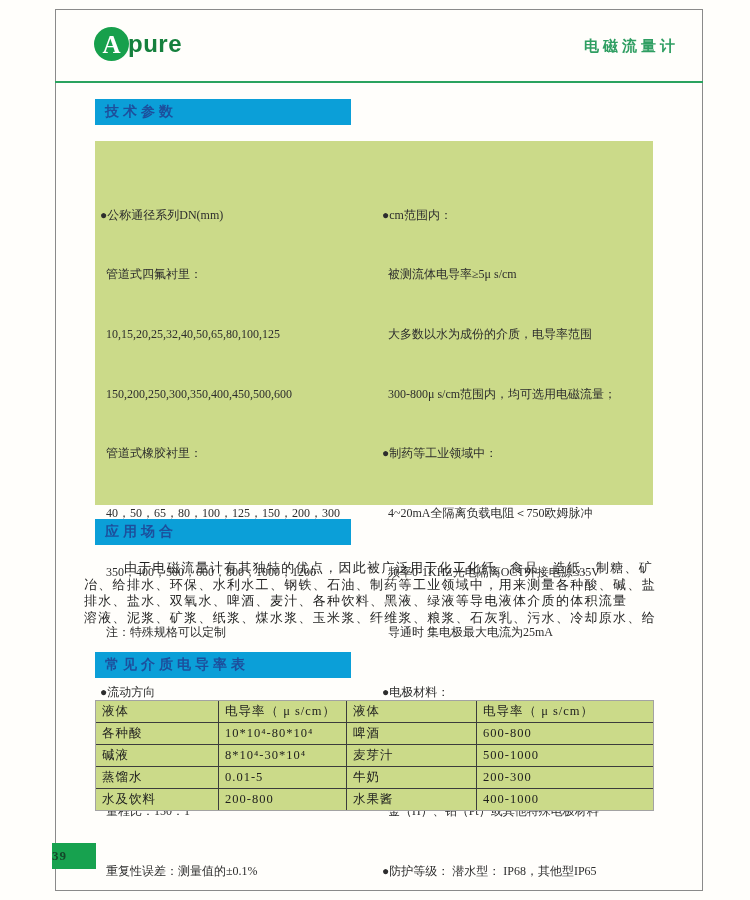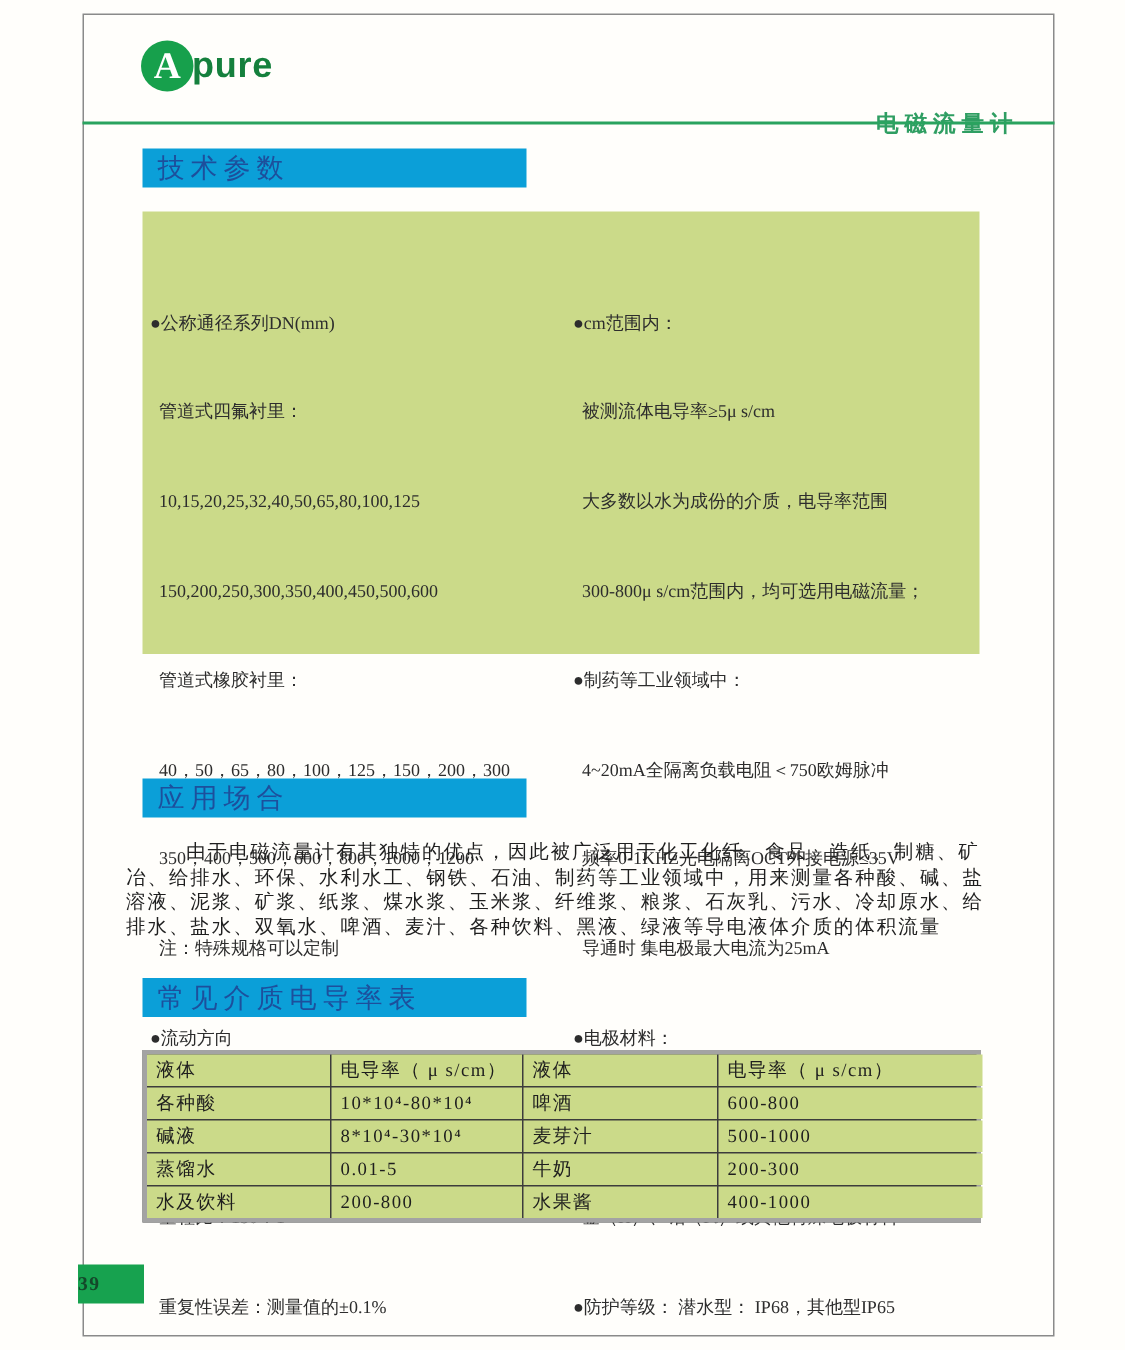--- a/index.html
+++ b/index.html
@@ -19,54 +19,54 @@
     width:35px; height:34px; border-radius:50%; background:#17a04c;
     color:#ffffff; display:flex; align-items:center; justify-content:center;
     font-family:"Liberation Serif",serif; font-weight:bold; font-size:25px; line-height:1;
   }
   .logo-text {
     font-family:"Liberation Sans","DejaVu Sans",sans-serif; font-weight:bold;
     font-size:24px; color:#15803d; margin-left:-1px; letter-spacing:0.5px;
   }
   .doc-title {
     position:absolute; left:584px; top:37px; color:#2f9e62;
-    font-size:15px; letter-spacing:4px; font-weight:bold;margin-top:36px;
+    font-size:15px; letter-spacing:4px; font-weight:bold;
   }
   .divider { position:absolute; left:55px; top:81px; width:648px; height:2px; background:#2aa35f; }
   
   .banner {
     position:absolute; left:95px; width:256px; height:26px;
-    background:#0b9fd8; color:#1d4f9c; font-size:18px; font-weight:normal;
+    background:#0b9fd8; color:#1d4f9c; font-size:14px; font-weight:bold;
     letter-spacing:4px; line-height:26px; padding-left:10px;
   }
   .banner-tech  { top:99px; }
   .banner-app   { top:519px; }
   .banner-table { top:652px; }
   
   .spec-panel {
-    position:absolute; left:95px; top:141px; width:558px; height:295px;
+    position:absolute; left:95px; top:141px; width:558px; height:364px;
     background:#cbda89;
   }
   .spec-col {
     position:absolute; top:7px; font-size:12px; line-height:14.9px;
     white-space:pre; color:#2d2d2d;
   }
   .spec-left  { left:5px;  width:280px; }
   .spec-right { left:287px; width:268px; }
   
   .para {
     position:absolute; left:84px; top:560px; width:624px;
     font-size:13px; line-height:16.5px; letter-spacing:1.3px; color:#1f1f1f;
   }
   .para div:first-of-type { text-indent:40px; }
   
   .ctable {
     position:absolute; left:95px; top:700px;
     display:grid; grid-template-columns:122px 127px 129px 176px;
-    gap:1px; background:#3c3c3c; border:3px solid #a3a3a3; width:559px;
+    gap:1px; background:#3c3c3c; border:1px solid #a3a3a3; width:559px;
   }
   .tcell {
     background:#cbda89; padding:2px 6px; font-size:12.5px; height:21px;
     line-height:17px; color:#1e1e1e; letter-spacing:1px; overflow:hidden;
   }
   
   .page-badge {
     position:absolute; left:52px; top:843px; width:44px; height:26px;
     background:#17a24f; color:#14482a; font-size:13px; font-weight:bold;
     text-align:left; line-height:26px; letter-spacing:1px;
@@ -196,23 +196,23 @@
   </div>
 
   <div class="banner banner-app">应用场合</div>
 
   <div class="para">
 
       <div class="para-line">由于电磁流量计有其独特的优点，因此被广泛用于化工化纤、食品、造纸、制糖、矿</div>
 
       <div class="para-line">冶、给排水、环保、水利水工、钢铁、石油、制药等工业领域中，用来测量各种酸、碱、盐</div>
 
+      <div class="para-line">排水、盐水、双氧水、啤酒、麦汁、各种饮料、黑液、绿液等导电液体介质的体积流量</div>
+
       <div class="para-line">溶液、泥浆、矿浆、纸浆、煤水浆、玉米浆、纤维浆、粮浆、石灰乳、污水、冷却原水、给</div>
-
-      <div class="para-line">排水、盐水、双氧水、啤酒、麦汁、各种饮料、黑液、绿液等导电液体介质的体积流量</div>
     </div>
 
   <div class="banner banner-table">常见介质电导率表</div>
 
   <div class="ctable">
     <div class="tcell">液体</div>
     <div class="tcell">电导率（ μ s/cm）</div>
     <div class="tcell">液体</div>
     <div class="tcell">电导率（ μ s/cm）</div>
 

